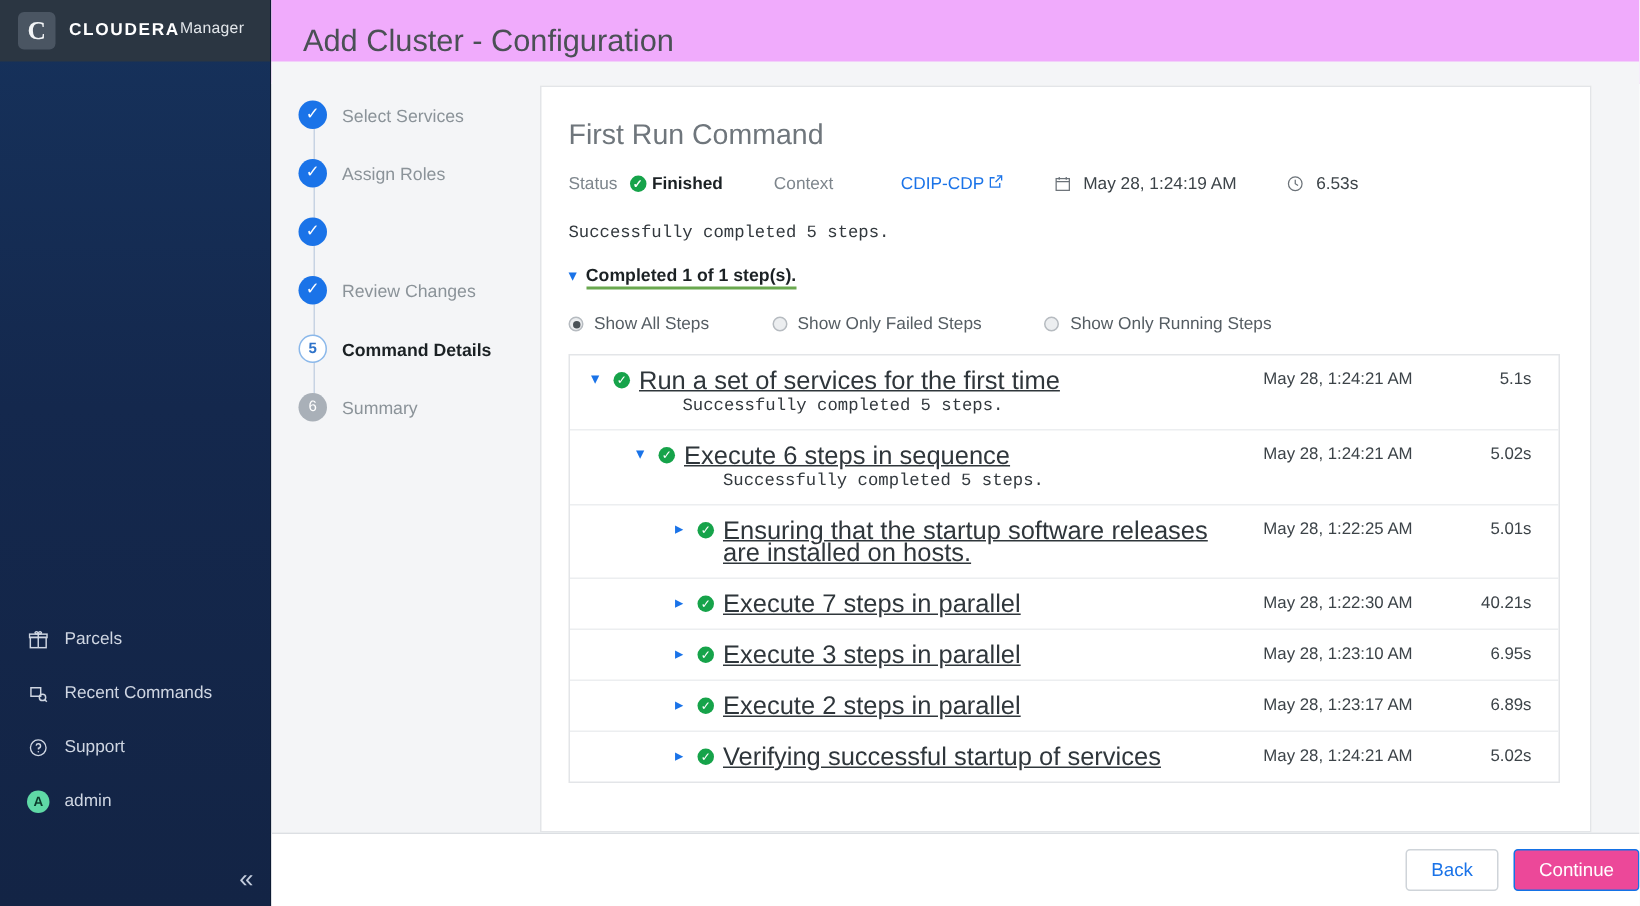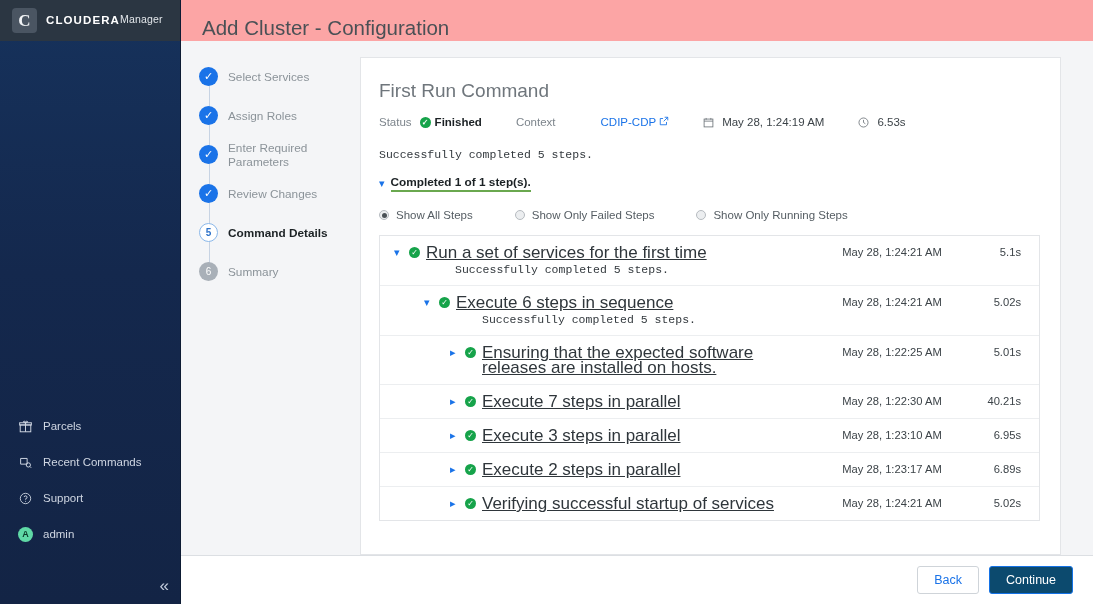--- a/index.html
+++ b/index.html
@@ -52,21 +52,21 @@
   }
   .collapse-btn {
     position: absolute; right: 12px; bottom: 10px;
     color: #c4cddd; font-size: 17px; line-height: 1;
     cursor: pointer; letter-spacing: -1px;
   }
 
   
   .main { flex: 1; height: 604px; position: relative; background: #f4f5f7; }
   .topbar {
-    height: 56px; background: #fca5a5; border-bottom: 1px solid #dcdfe3;
+    height: 56px; background: #f0abfc; border-bottom: 1px solid #dcdfe3;
     display: flex; align-items: center; padding-left: 21px;
   }
   .page-title { font-size: 20.5px; color: #4a5055; font-weight: normal; }
 
   .body-area {
     position: absolute; top: 41px; left: 0; right: 0; bottom: 49px;
     background: #f4f5f7; display: flex;
   }
   .steps-rail { width: 179px; flex: 0 0 179px; padding-top: 16px; position: relative; }
   .step {
@@ -165,28 +165,28 @@
   .ind-1 { padding-left: 44px; }
   .ind-2 { padding-left: 70px; }
   .sub-ind-0 { padding-left: 29px; }
   .sub-ind-1 { padding-left: 26px; }
 
   
   .footer {
     position: absolute; left: 0; right: 0; bottom: 0; height: 49px;
     background: #ffffff; border-top: 1px solid #dcdfe3;
     display: flex; align-items: center; justify-content: flex-end;
-    padding-right: 20px; gap: 10px;
+    gap: 10px;
   }
   .btn {
     font-size: 12.5px; border-radius: 3px; cursor: pointer;
     padding: 7px 16px; line-height: 1; font-family: "Liberation Sans", sans-serif;
   }
   .btn-back { background: #ffffff; border: 1px solid #cfd4d9; color: #1a73e8; }
-  .btn-continue { background: #0c4a6e; border: 1px solid #1472e6; color: #ffffff; }
+  .btn-continue { background: #ec4899; border: 1px solid #1472e6; color: #ffffff; }
 </style>
 </head>
 <body>
 
 <div class="app">
 
   <aside class="sidebar">
     <div class="brand">
       <div class="brand-logo">C</div>
       <div class="brand-text">
@@ -256,21 +256,20 @@
         <div class="step">
           <span class="dot done">✓</span>
           <span class="step-label">Select Services</span>
         </div>
         <div class="step">
           <span class="dot done">✓</span>
           <span class="step-label">Assign Roles</span>
         </div>
         <div class="step">
           <span class="dot done">✓</span>
-          <span class="step-label">Enter Required Parameters</span>
         </div>
         <div class="step">
           <span class="dot done">✓</span>
           <span class="step-label">Review Changes</span>
         </div>
         <div class="step is-current">
           <span class="dot current">5</span>
           <span class="step-label">Command Details</span>
         </div>
         <div class="step">
@@ -370,21 +369,21 @@
               </div>
               <div class="ttime">May 28, 1:24:21 AM</div>
               <div class="tdur">5.02s</div>
             </div>
 
             <div class="trow ind-2">
               <div class="tleft">
                 <span class="tchev">▸</span>
                 <span class="tcheck">✓</span>
                 <span>
-                  <div class="tlabel">Ensuring that the expected software releases are installed on hosts.</div>
+                  <div class="tlabel">Ensuring that the startup software releases are installed on hosts.</div>
                 </span>
               </div>
               <div class="ttime">May 28, 1:22:25 AM</div>
               <div class="tdur">5.01s</div>
             </div>
 
             <div class="trow ind-2">
               <div class="tleft">
                 <span class="tchev">▸</span>
                 <span class="tcheck">✓</span>

